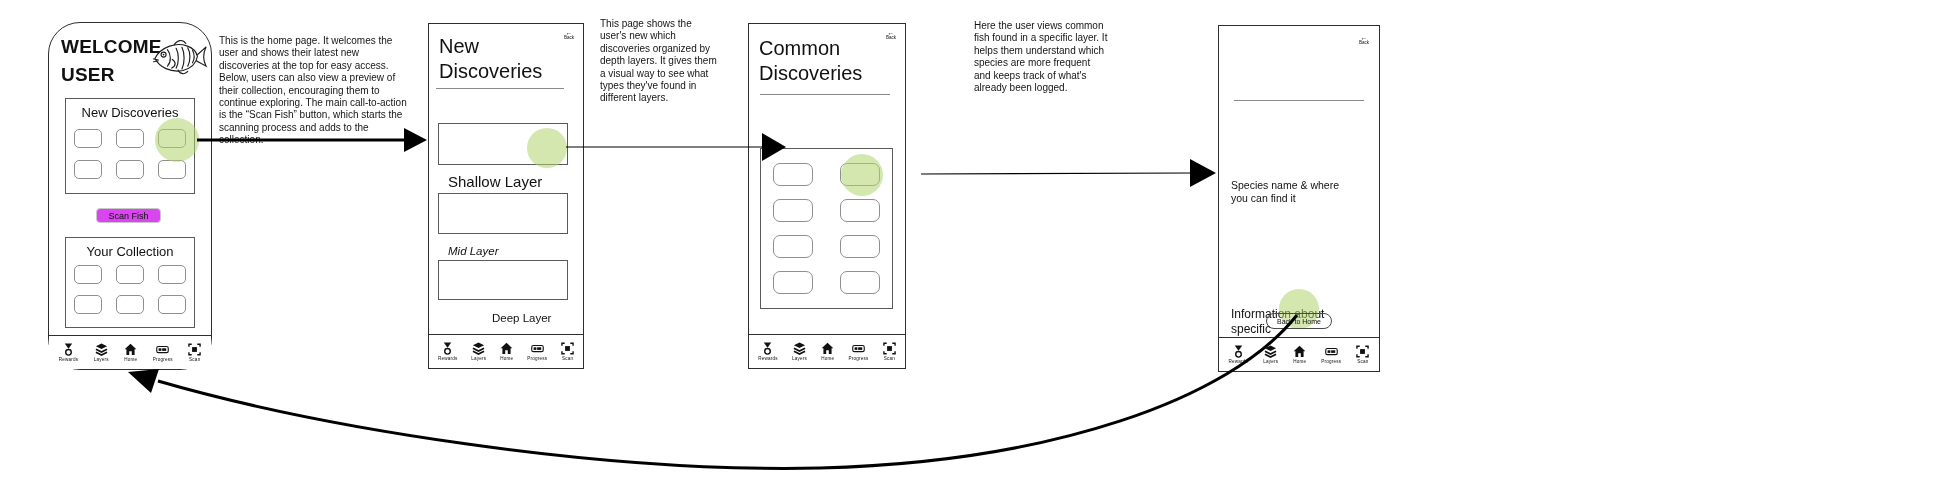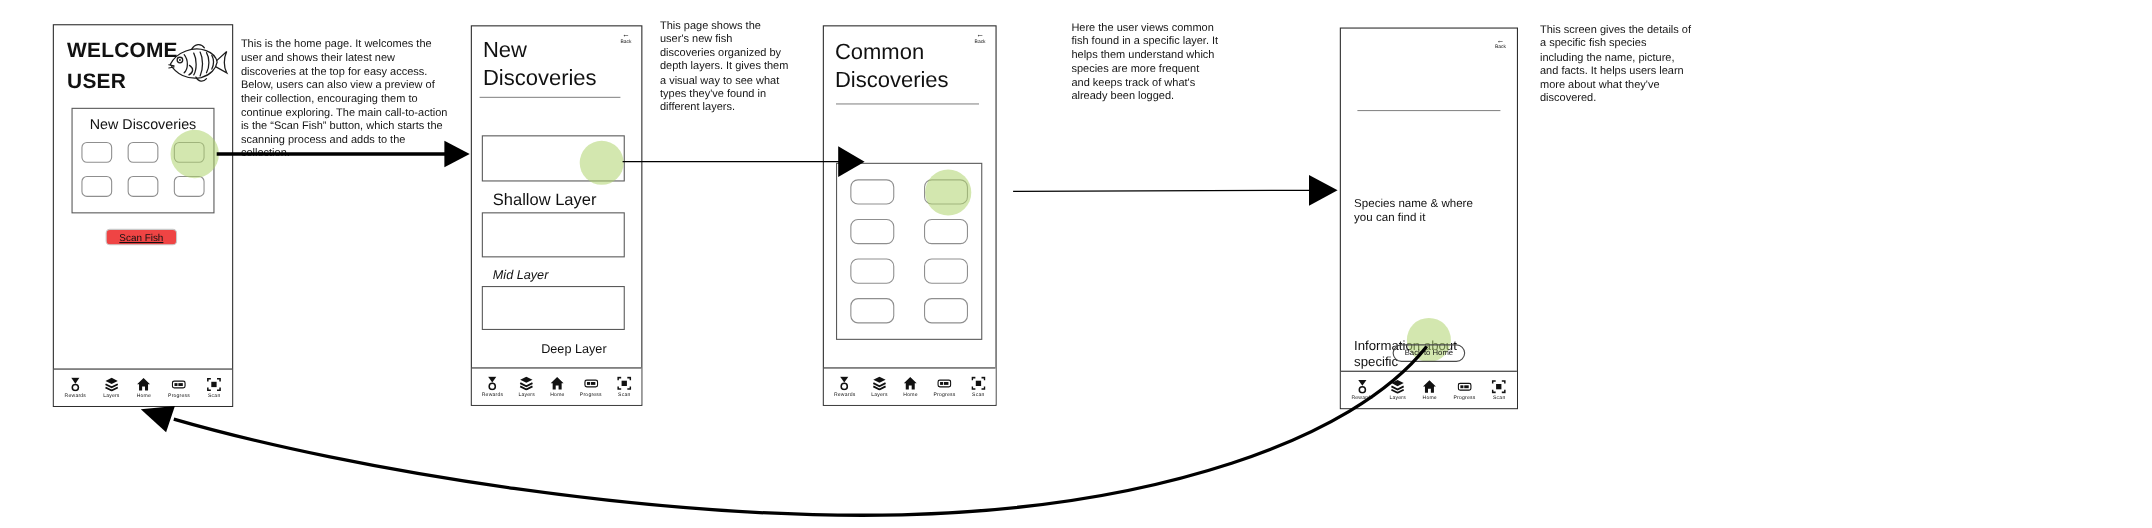--- a/index.html
+++ b/index.html
@@ -39,21 +39,21 @@
   
   .overlay{position:absolute;left:0;top:0;z-index:5;pointer-events:none;}
   .fish-art{position:absolute;}
   .pic-box{display:flex;align-items:center;justify-content:center;text-align:center;}
 </style>
 </head>
 <body>
 
 <div class="canvas">
 
-  <div class="screen" style="left:48px;top:22px;width:162px;height:346px;">
+  <div class="screen" style="left:48px;top:22px;width:162px;height:346px;border-radius:32px;">
     <div class="home-title">
       <div>WELCOME,</div>
       <div>USER</div>
     </div>
     <svg class="fish-art" style="right:2px;top:13px;" viewBox="0 0 60 42" width="58" height="41">
       <g fill="#fff" stroke="#1d1d1d" stroke-width="1.2" stroke-linecap="round">
         <path d="M46 21 L57 11 C54 17.5 54 25.5 57 31 L46 25 Z"></path>
         <path d="M4 23 C 10 11, 26 6, 37 10 C 43 12, 47 16, 48 21 C 47 27, 42 33, 33 35.5 C 20 38, 9 32, 4 23 Z"></path>
         <path d="M24 9 C 27 3.5, 33 3, 36 7.5" fill="none"></path>
         <path d="M28 35 C 30 39.5, 35 40, 38 36.5" fill="none"></path>
@@ -75,24 +75,35 @@
           <div class="slot slot-sm"></div>
           <div class="slot slot-sm"></div>
           <div class="slot slot-sm"></div>
           <div class="slot slot-sm"></div>
           <div class="slot slot-sm"></div>
           <div class="slot slot-sm"></div>
         </div>
     </div>
     <div class="hl" style="left: 106px; top: 95px; width: 44px; height: 44px; background: rgba(174, 212, 110, 0.55);"></div>
 
-    <div class="scan-btn" style="left: 47px; top: 185px; width: 65px; height: 15px; background: #ef4444; text-decoration: underline;">
+    <div class="scan-btn" style="left: 47px; top: 185px; width: 65px; height: 15px; background: #d946ef;">
       <span>Scan Fish</span>
     </div>
 
+    <div class="box" style="left:16px;top:214px;width:130px;height:91px;">
+      <div class="box-label">Your Collection</div>
+      <div class="slot-grid" style="grid-template-columns:repeat(3,28px);row-gap:11px;margin-top:6px;">
+          <div class="slot slot-sm"></div>
+          <div class="slot slot-sm"></div>
+          <div class="slot slot-sm"></div>
+          <div class="slot slot-sm"></div>
+          <div class="slot slot-sm"></div>
+          <div class="slot slot-sm"></div>
+        </div>
+    </div>
 
     <div class="bottom-nav nav-slot">
   <div class="nav-item">
     <svg class="nav-icon" viewBox="0 0 14 14" width="13" height="13">
             <polygon points="3,0.5 7,6.2 11,0.5" fill="#111"></polygon>
             <circle cx="7" cy="10" r="3" fill="none" stroke="#111" stroke-width="1.5"></circle>
           </svg>
     <span class="nav-label">Rewards</span>
   </div>
   <div class="nav-item">
@@ -183,21 +194,21 @@
   <div class="nav-item">
     <svg class="nav-icon" viewBox="0 0 14 14" width="13" height="13">
             <path d="M1 4 V1.4 H4 M10 1.4 H13 V4 M13 10 V12.6 H10 M4 12.6 H1 V10" fill="none" stroke="#111" stroke-width="1.5"></path>
             <rect x="4.4" y="4.4" width="5.2" height="5.2" fill="#111"></rect>
           </svg>
     <span class="nav-label">Scan</span>
   </div>
 </div>
   </div>
 
-  <div class="annotation" style="left:600px;top:18px;width:118px;">This page shows the user's new fish discoveries organized by depth layers. It gives them a visual way to see what types they've found in different layers.</div>
+  <div class="annotation" style="left:600px;top:18px;width:118px;">This page shows the user's new which discoveries organized by depth layers. It gives them a visual way to see what types they've found in different layers.</div>
 
   <div class="screen" style="left:748px;top:23px;width:156px;height:344px;">
     <div class="back-btn" style="right:9px;top:6px;">
       <span class="back-arrow">←</span>
       <span class="back-label">Back</span>
     </div>
     <div class="page-title" style="left:10px;top:12px;width:130px;">Common Discoveries</div>
     <div class="rule" style="left:11px;top:70px;width:130px;"></div>
     <div class="small-text" style="left:11px;top:83px;width:110px;">Unfound shallow layer collection</div>
 
@@ -307,21 +318,20 @@
   <div class="nav-item">
     <svg class="nav-icon" viewBox="0 0 14 14" width="13" height="13">
             <path d="M1 4 V1.4 H4 M10 1.4 H13 V4 M13 10 V12.6 H10 M4 12.6 H1 V10" fill="none" stroke="#111" stroke-width="1.5"></path>
             <rect x="4.4" y="4.4" width="5.2" height="5.2" fill="#111"></rect>
           </svg>
     <span class="nav-label">Scan</span>
   </div>
 </div>
   </div>
 
-  <div class="annotation" style="left:1400px;top:22px;width:138px;">This screen gives the details of a specific fish species including the name, picture, and facts. It helps users learn more about what they've discovered.</div>
 
   <svg class="overlay" width="1956" height="480" viewBox="0 0 1956 480">
     <g stroke="#000" fill="#000">
       <line x1="197" y1="140" x2="405" y2="140" stroke-width="3"></line>
       <polygon points="404,128 404,152 427,140" stroke="none"></polygon>
       <line x1="566" y1="147" x2="763" y2="147" stroke-width="1.2"></line>
       <polygon points="762,133 762,161 786,147" stroke="none"></polygon>
       <line x1="921" y1="174" x2="1191" y2="173" stroke-width="1.2"></line>
       <polygon points="1190,159 1190,187 1216,173" stroke="none"></polygon>
       <path d="M 1297 315 C 1230 400, 1050 462, 820 468 C 600 473, 320 428, 158 381" fill="none" stroke-width="3"></path>

